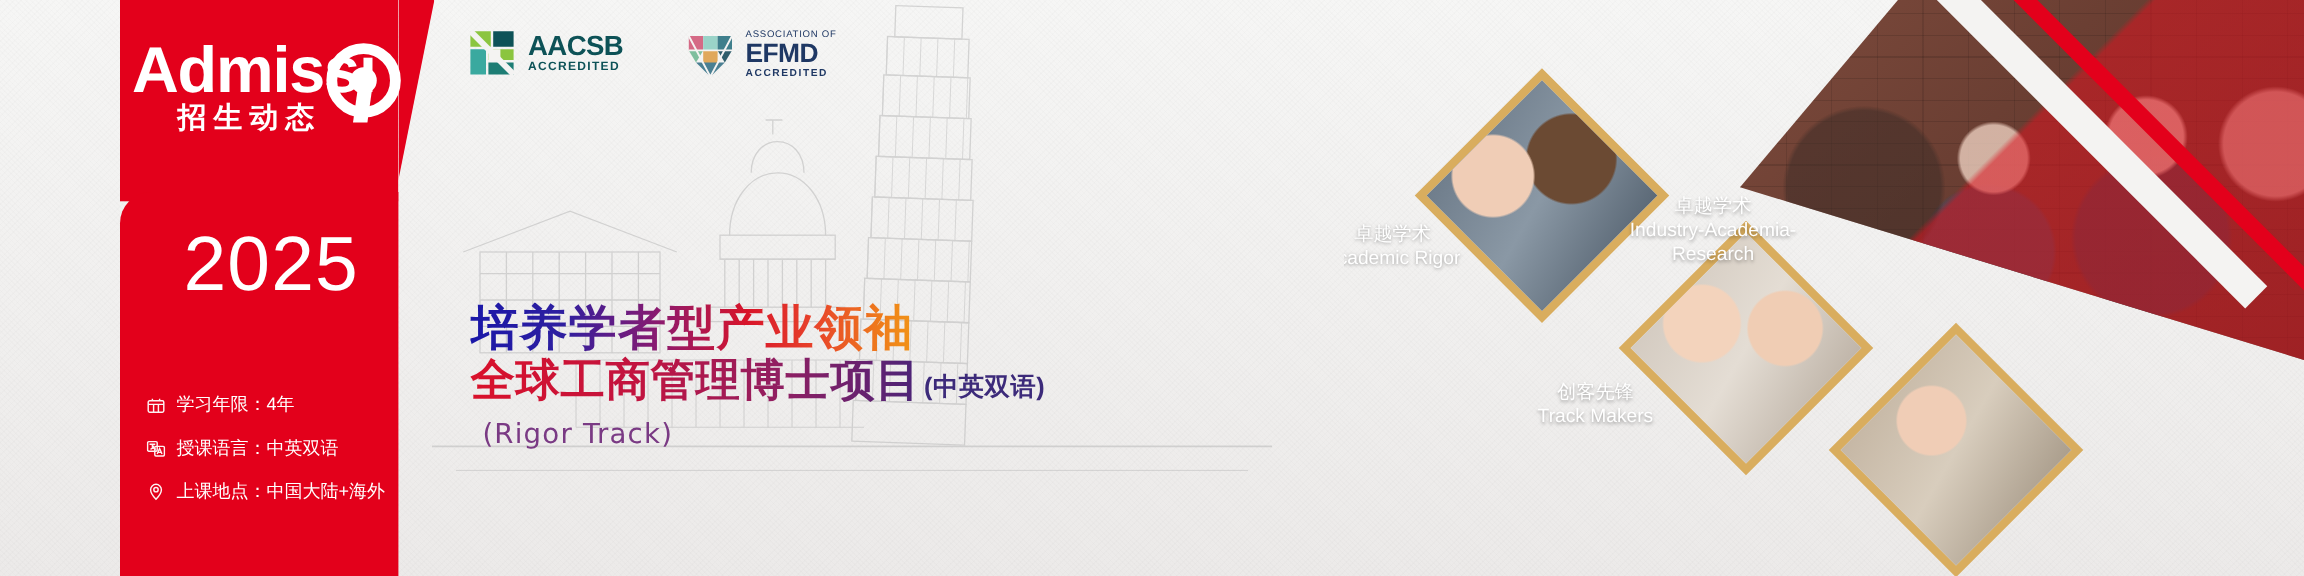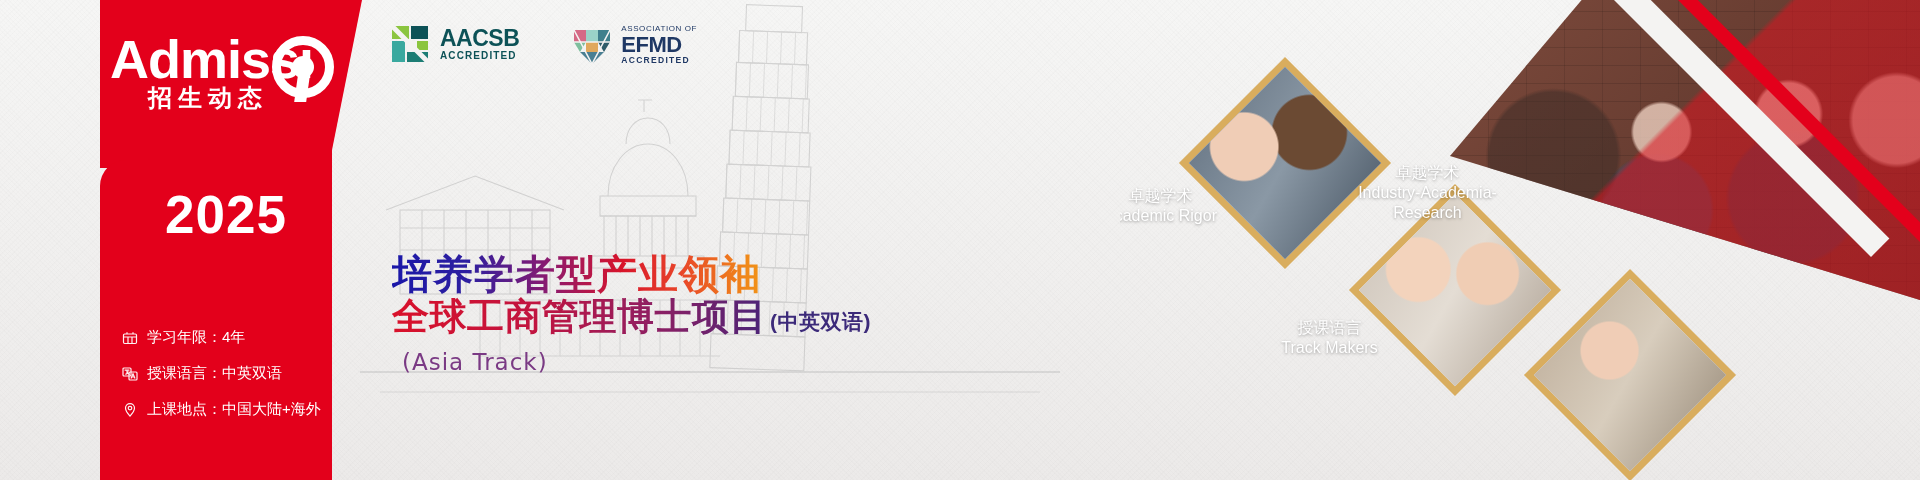--- a/index.html
+++ b/index.html
@@ -56,21 +56,21 @@
     position:absolute; left:292px; top:56px; width:22px; height:22px; z-index:12;
     background:#fff; border-radius:50%;
   }
   .admission-tail {
     position:absolute; left:296px; top:76px; width:12px; height:26px; z-index:12;
     background:#fff; transform:skewX(-8deg);
   }
 
   .year-2025 {
     position:absolute; left:110px; top:188px; width:232px; z-index:9;
-    color:#fff; font-size:53px; font-weight:700; text-align:center;
+    color:#fff; font-size:64px; font-weight:400; text-align:center;
     letter-spacing:1px; line-height:1;
   }
 
   .info-list { position:absolute; left:122px; top:328px; width:230px; z-index:9; }
   .info-row {
     display:flex; align-items:center; gap:9px;
     color:#fff; font-size:15px; margin-bottom:17px; white-space:nowrap;
   }
   .info-ico { width:16px; height:16px; flex:0 0 16px; opacity:.95; }
 
@@ -274,21 +274,21 @@
 
     <div class="badge badge-1">
       <div class="cn">卓越学术</div>
       <div class="en">Academic Rigor</div>
     </div>
     <div class="badge badge-2">
       <div class="cn">卓越学术</div>
       <div class="en">Industry-Academia-Research</div>
     </div>
     <div class="badge badge-3">
-      <div class="cn">授课语言</div>
+      <div class="cn">创客先锋</div>
       <div class="en">Track Makers</div>
     </div>
   </div>
 
   <div class="red-panel-notch"></div>
   <div class="red-wing"></div>
   <div class="red-panel-main"></div>
 
   <div class="admission-word">Admissi</div>
   <div class="admission-ring"></div>
@@ -366,17 +366,17 @@
 
   </div>
 
   <div class="headline-block">
     <div class="hl-1">培养学者型产业领袖</div>
     <div class="hl-2">
       <span class="big">全球工商管理博士项目</span>
       <span class="paren">(中英双语)</span>
     </div>
     <div class="hl-3">
-      <span class="sub">(Asia Track)</span>
+      <span class="sub">(Rigor Track)</span>
     </div>
   </div>
 
 </div>
 
 </body></html>

